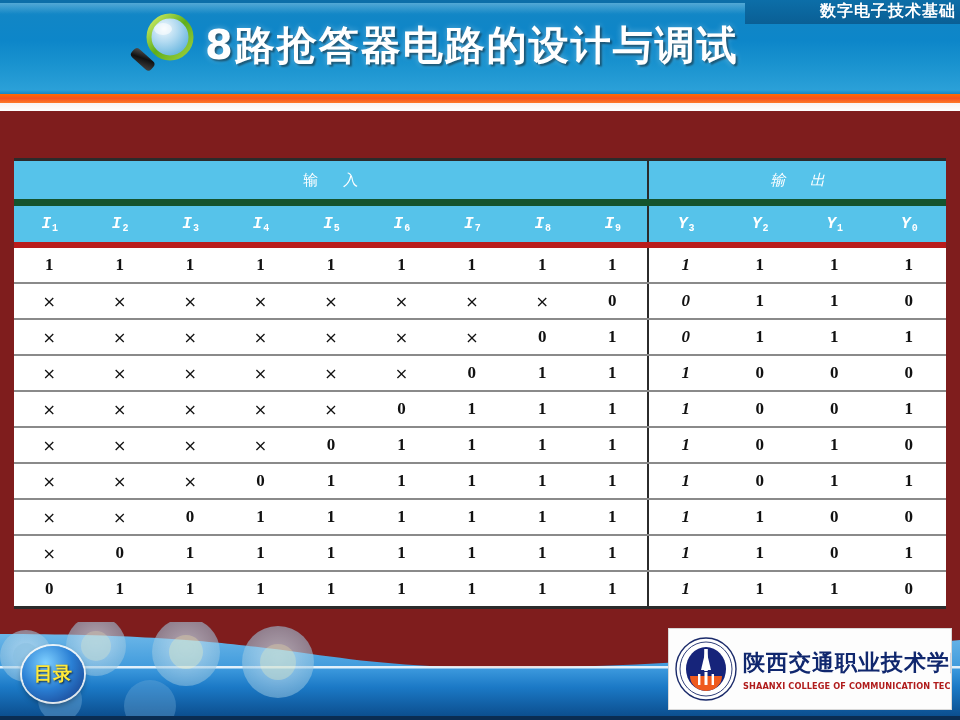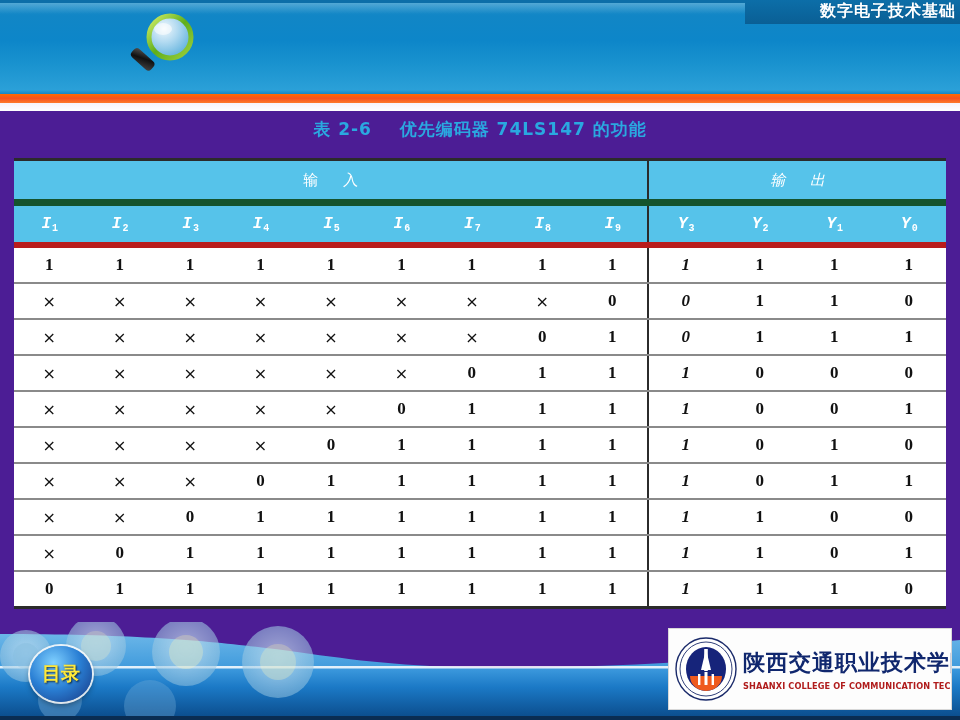--- a/index.html
+++ b/index.html
@@ -6,21 +6,21 @@
   html,body{margin:0;padding:0;}
   body{
     width:960px;height:720px;
     font-family:"Liberation Serif", serif;
     background:#ffffff;
     overflow:hidden;
     position:relative;
   }
   #slide{
     position:absolute;left:0;top:0;width:960px;height:720px;
-    background:#4c1d95;overflow:hidden;
+    background:#7f1d1d;overflow:hidden;
   }
 
   
   .header{
     position:absolute;left:0;top:0;width:960px;height:90px;
     background:linear-gradient(180deg,#1f8fc9 0%,#1186c6 18%,#0d86c9 45%,#1a93cf 72%,#2ba0d8 100%);
     overflow:hidden;
   }
   .header-sheen{
     position:absolute;left:0;top:0;width:960px;height:14px;
@@ -172,21 +172,21 @@
     position:absolute;left:0;top:94px;width:960px;height:6px;
     background:#0a2d52;
   }
   .toc-btn{
     position:absolute;left:22px;top:646px;width:62px;height:56px;
     border-radius:50%;
     background:
       radial-gradient(circle at 38% 30%, #7fd0ff 0%, #2a7fd4 48%, #16347f 100%);
     box-shadow:0 0 0 2px rgba(255,255,255,.85), 0 3px 6px rgba(0,0,0,.45);
     z-index:20;
-    display:flex;align-items:center;justify-content:center;margin-left:8px;
+    display:flex;align-items:center;justify-content:center;
   }
   .toc-btn span{
     font-family:"DejaVu Sans","Liberation Sans",sans-serif;
     font-weight:bold;font-size:19px;color:#ffe93a;
     text-shadow:1px 1px 2px rgba(0,0,0,.75);
     letter-spacing:0px;
   }
   .school-logo{
     position:absolute;left:668px;top:628px;width:282px;height:80px;
     background:#fdfdfd;
@@ -243,30 +243,26 @@
             <stop offset="45%" stop-color="#111"></stop>
             <stop offset="100%" stop-color="#444"></stop>
           </linearGradient>
         </defs>
         <rect x="4" y="44" width="26" height="11" rx="4" transform="rotate(42 17 49)" fill="url(#handleg)"></rect>
         <circle cx="44" cy="27" r="21" fill="url(#lensg)" stroke="url(#ringg)" stroke-width="5"></circle>
         <ellipse cx="37" cy="19" rx="9" ry="6" fill="#ffffff" opacity="0.55"></ellipse>
       </svg>
     </span>
 
+    <div class="main-title">8路抢答器电路的设计与调试</div>
   </div>
   <div class="header-rule-blue"></div>
   <div class="header-rule-orange"></div>
   <div class="header-rule-fade"></div>
 
-  <div class="table-caption">
-    <span>表 2-6</span>
-    <span class="cap-gap"></span>
-    <span>优先编码器 74LS147 的功能</span>
-  </div>
 
   <div class="tbl-wrap">
     <table class="fn">
       <colgroup id="colgrp">
           <col style="width: 70.4444px;">
           <col style="width: 70.4444px;">
           <col style="width: 70.4444px;">
           <col style="width: 70.4444px;">
           <col style="width: 70.4444px;">
           <col style="width: 70.4444px;">

